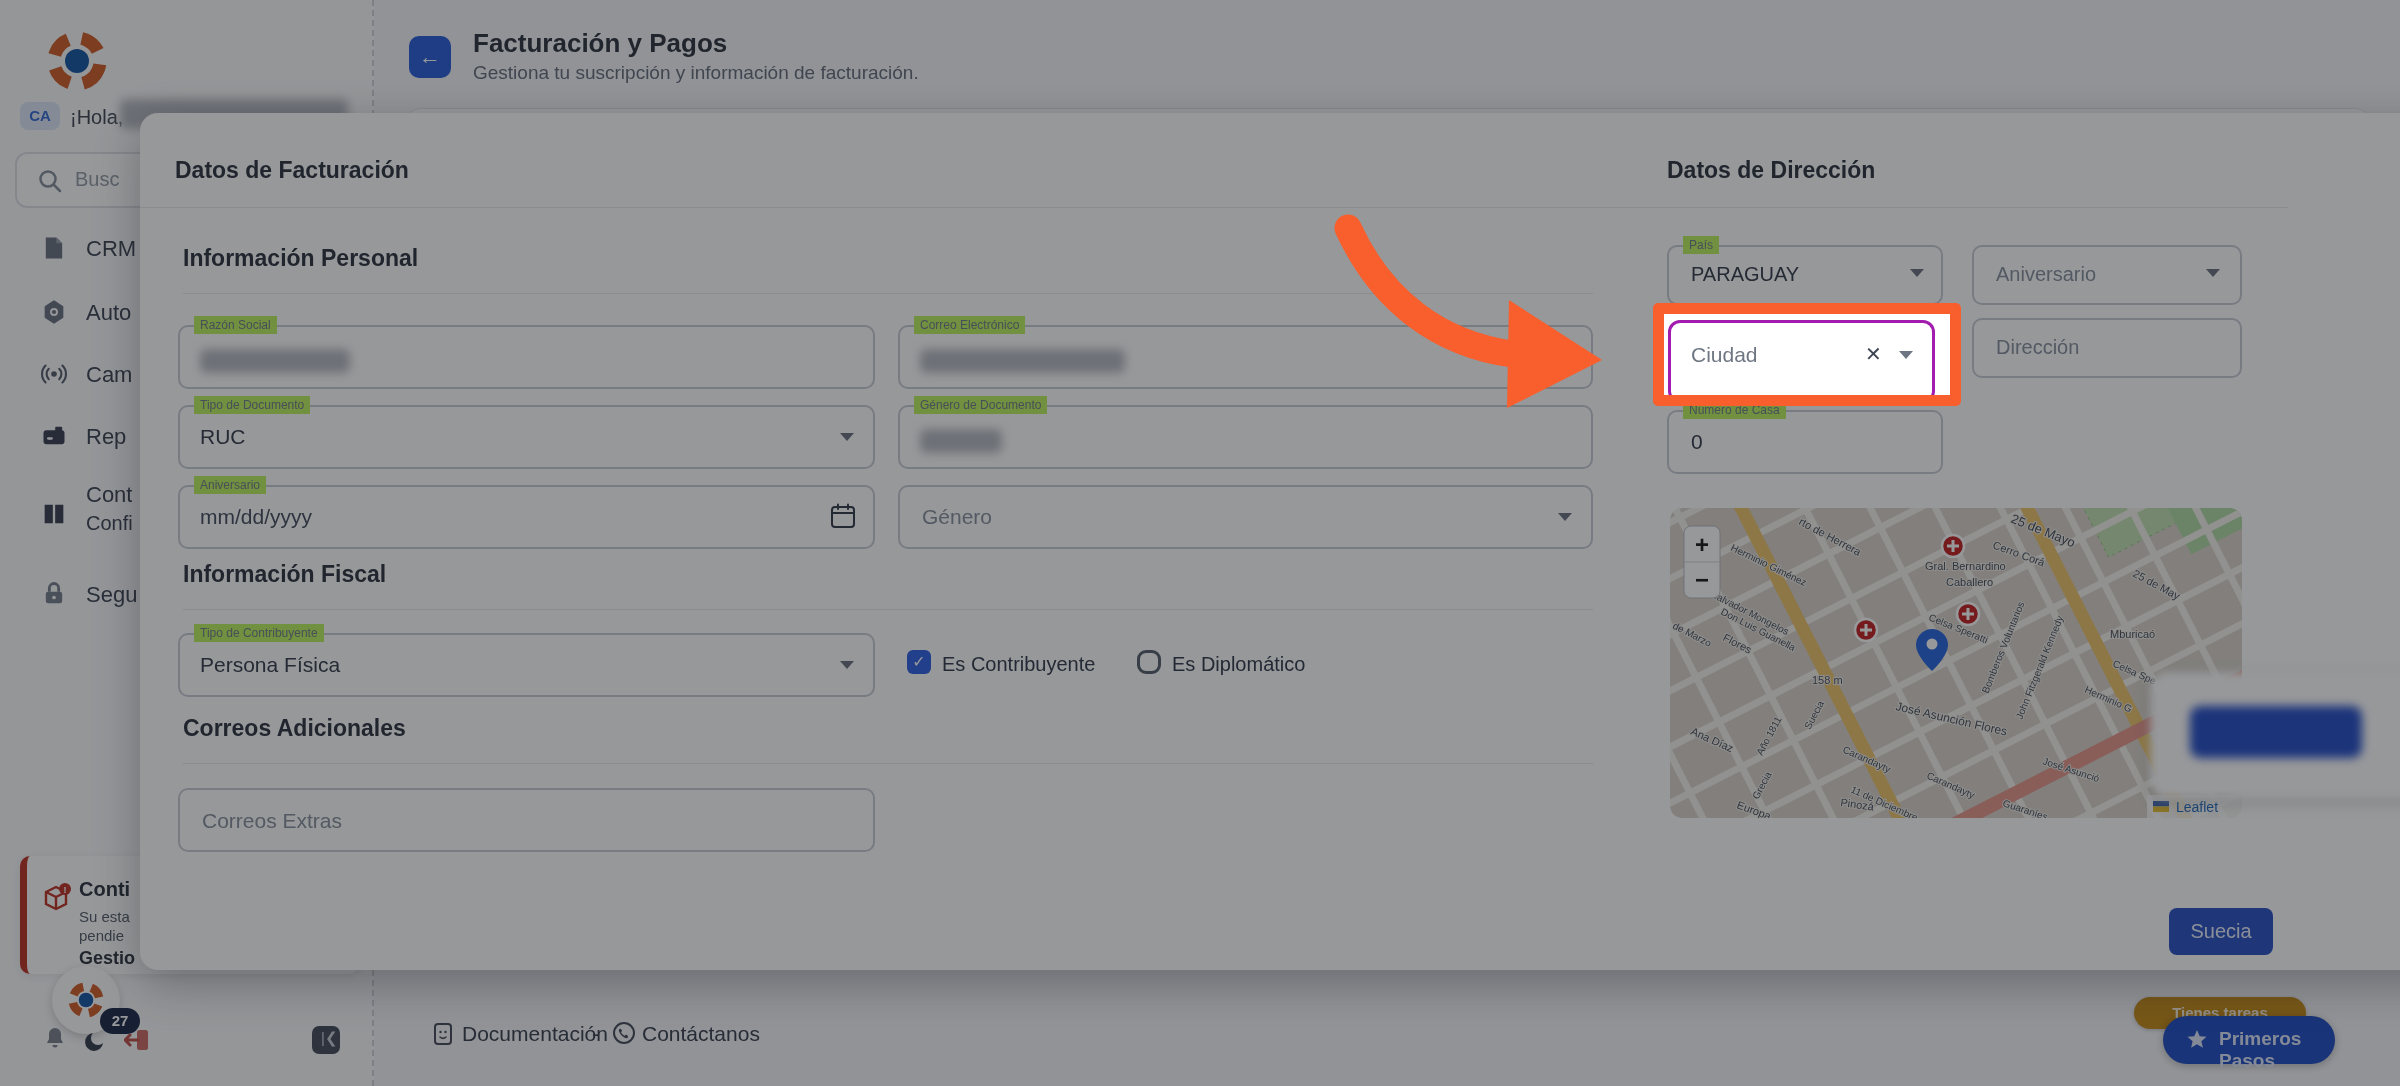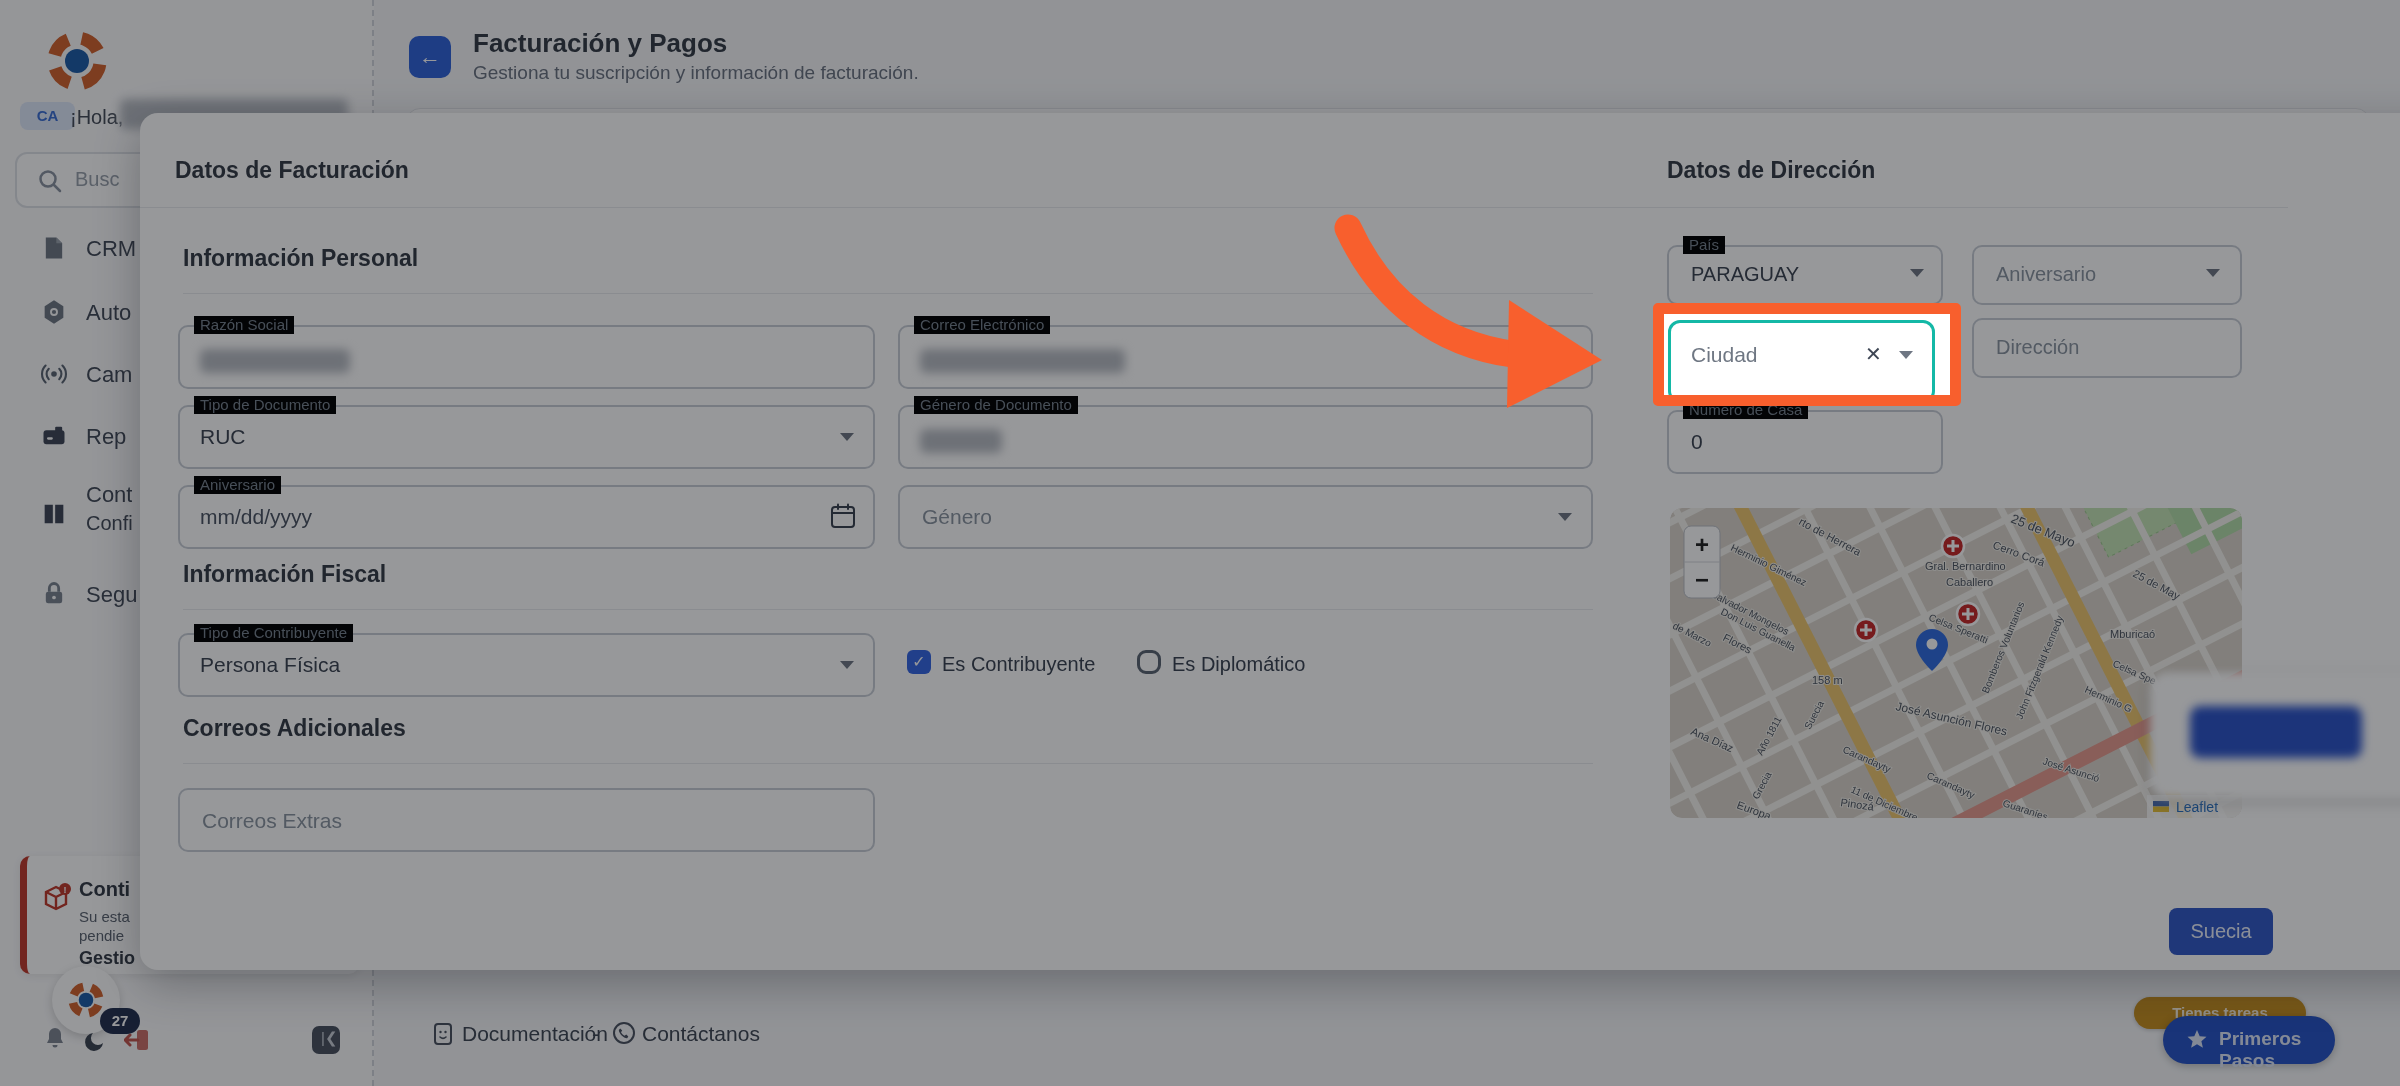--- a/index.html
+++ b/index.html
@@ -1,21 +1,21 @@
 <!DOCTYPE html>
 <html><head>
 <meta charset="utf-8">
 <style>
   html,body{margin:0;padding:0;background:#555;}
   #page{position:relative;width:2400px;height:1086px;overflow:hidden;background:#F6F7F9;
         font-family:"Liberation Sans",sans-serif;}
   .abs{position:absolute;}
   
   .f{position:absolute;border:2px solid #C9CED6;border-radius:10px;background:#fff;box-sizing:border-box;}
-  .lb{position:absolute;font-size:15px;color:#76818D;background:#000000;padding:0 6px;line-height:18px;white-space:nowrap;}
+  .lb{position:absolute;font-size:12px;color:#76818D;background:#bef264;padding:0 6px;line-height:18px;white-space:nowrap;}
   .vv{position:absolute;font-size:21px;color:#3C4452;white-space:nowrap;}
   .ph{position:absolute;font-size:21px;color:#8A94A0;white-space:nowrap;}
   .hd{position:absolute;font-weight:700;color:#343B46;white-space:nowrap;}
   .dv{position:absolute;height:1px;background:#E8EAEE;}
   .car{position:absolute;width:0;height:0;border-left:7px solid transparent;border-right:7px solid transparent;border-top:8px solid #6E7683;}
   .blurv{position:absolute;background:#B8BCC3;border-radius:6px;filter:blur(5px);}
   
   #sidebar{position:absolute;left:0;top:0;width:372px;height:1086px;background:#FBFBFC;border-right:2px dashed #D3D6DC;}
   .mi{position:absolute;left:0;width:372px;height:44px;cursor:pointer;}
   .mi .ic{position:absolute;left:40px;top:8px;width:28px;height:28px;color:#6F7883;}
@@ -46,21 +46,21 @@
 
   <div id="sidebar">
 
     <svg class="abs" style="left:44px;top:28px" width="66" height="66" viewBox="0 0 66 66">
       <g stroke="#D2622D" stroke-width="13" fill="none" stroke-dasharray="21 13.5">
         <circle cx="33" cy="33" r="23" transform="rotate(22 33 33)"></circle>
       </g>
       <circle cx="33" cy="33" r="12" fill="#1D5CA8"></circle>
     </svg>
 
-    <div class="abs" style="left:20px;top:102px;width:55px;height:28px;background:#DFE8FA;border-radius:8px;text-align:center;font-size:15px;line-height:28px;color:#3B6FD4;font-weight:700">CA</div>
+    <div class="abs" style="left:20px;top:102px;width:40px;height:28px;background:#DFE8FA;border-radius:8px;text-align:center;font-size:15px;line-height:28px;color:#3B6FD4;font-weight:700">CA</div>
     <div class="abs" style="left:70px;top:106px;font-size:20px;color:#454C58">¡Hola,</div>
     <div class="blurv" style="left:120px;top:99px;width:228px;height:30px"></div>
 
     <div class="abs" style="left:15px;top:152px;width:334px;height:56px;background:#fff;border:2px solid #DFE2E7;border-radius:12px;box-sizing:border-box">
       <svg class="abs" style="left:20px;top:14px" width="26" height="26" viewBox="0 0 26 26">
         <circle cx="11" cy="11" r="7.5" fill="none" stroke="#8A93A0" stroke-width="2.5"></circle>
         <line x1="17" y1="17" x2="23" y2="23" stroke="#8A93A0" stroke-width="2.5" stroke-linecap="round"></line>
       </svg>
       <span class="abs" style="left:58px;top:14px;font-size:20px;color:#98A0AB">Busc</span>
     </div>
@@ -356,21 +356,21 @@
 
     <button class="btn-blue" style="left:2029px;top:795px;width:104px;height:47px">Suecia</button>
   </div>
 
   <div class="abs" style="left:2150px;top:672px;width:300px;height:126px;background:#fff;border-radius:18px;filter:blur(4px);box-shadow:0 4px 14px rgba(0,0,0,.18);z-index:6"></div>
   <div class="abs" style="left:2190px;top:706px;width:172px;height:52px;background:#2B53C9;border-radius:10px;filter:blur(5px);z-index:7"></div>
 
   <div id="dim"></div>
 
   <div id="spot">
-    <div class="abs" style="left:4px;top:6px;width:267px;height:83px;border:3px solid #14b8a6;border-radius:12px;background:#fff;box-sizing:border-box">
+    <div class="abs" style="left:4px;top:6px;width:267px;height:83px;border:3px solid #a21caf;border-radius:12px;background:#fff;box-sizing:border-box">
       <span class="abs" style="left:20px;top:20px;font-size:21px;color:#6F7783">Ciudad</span>
       <span class="abs" style="left:194px;top:19px;font-size:20px;color:#3E4654;cursor:pointer">✕</span>
       <span class="car" style="left:228px;top:28px"></span>
     </div>
     <div class="abs" style="left:8px;top:78px;width:220px;height:4px;overflow:hidden">
       <span style="font-size:15px;color:#76818D;white-space:nowrap">Número de Casa</span>
     </div>
   </div>
 
   <svg id="arrow" width="2400" height="1086" viewBox="0 0 2400 1086">

